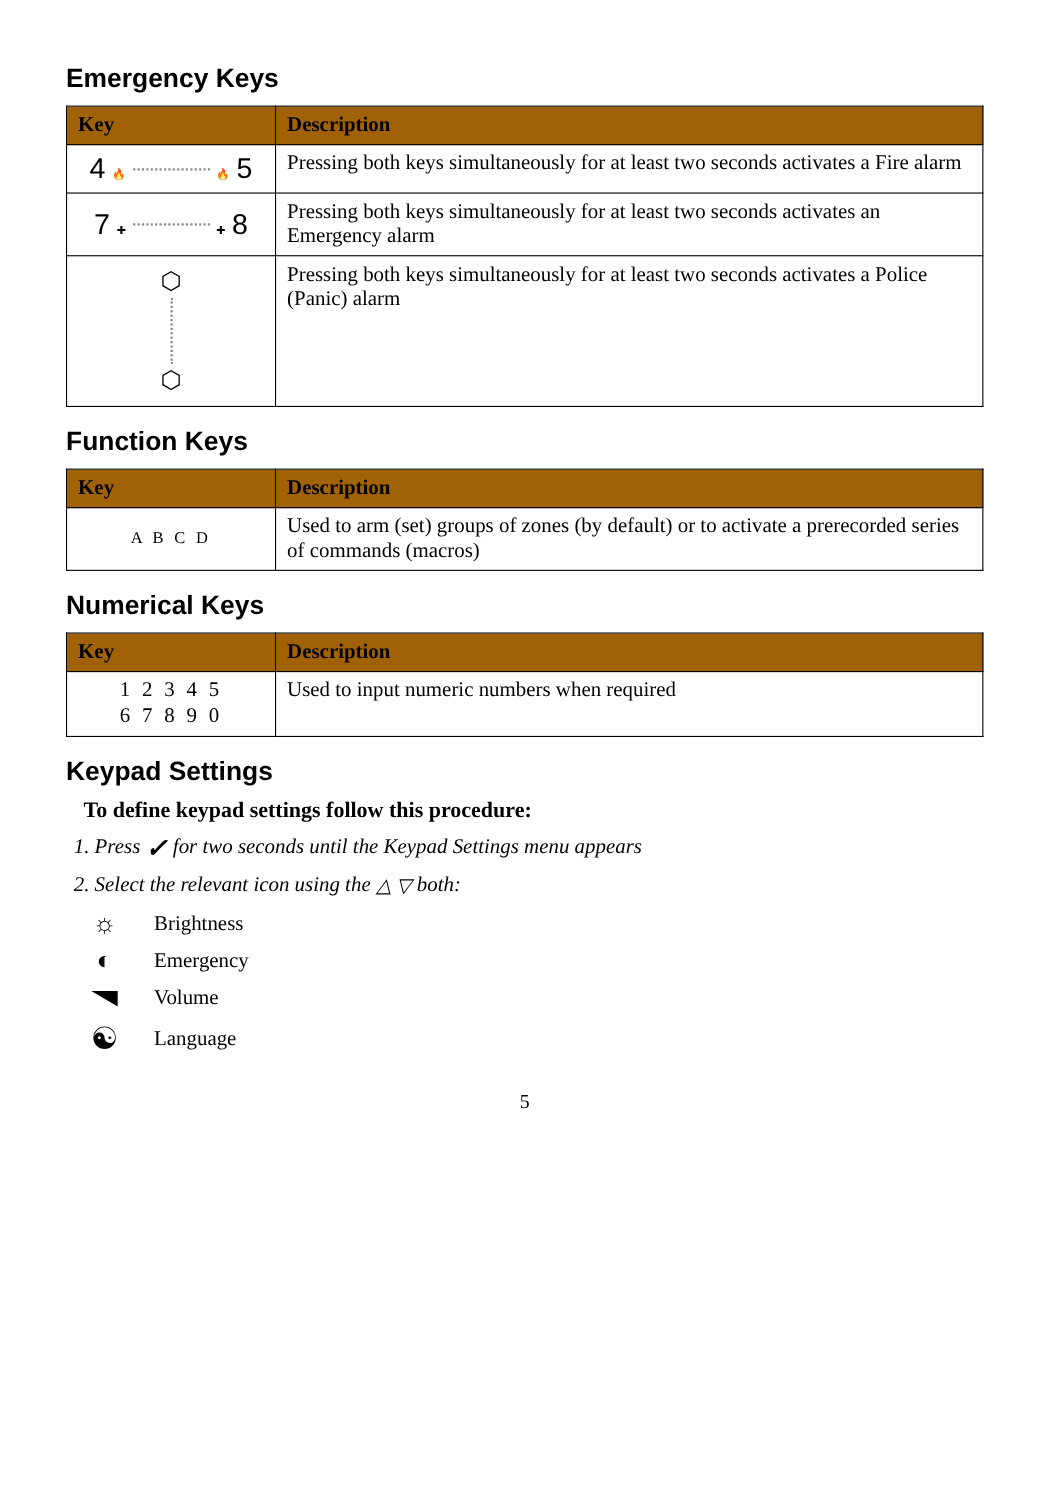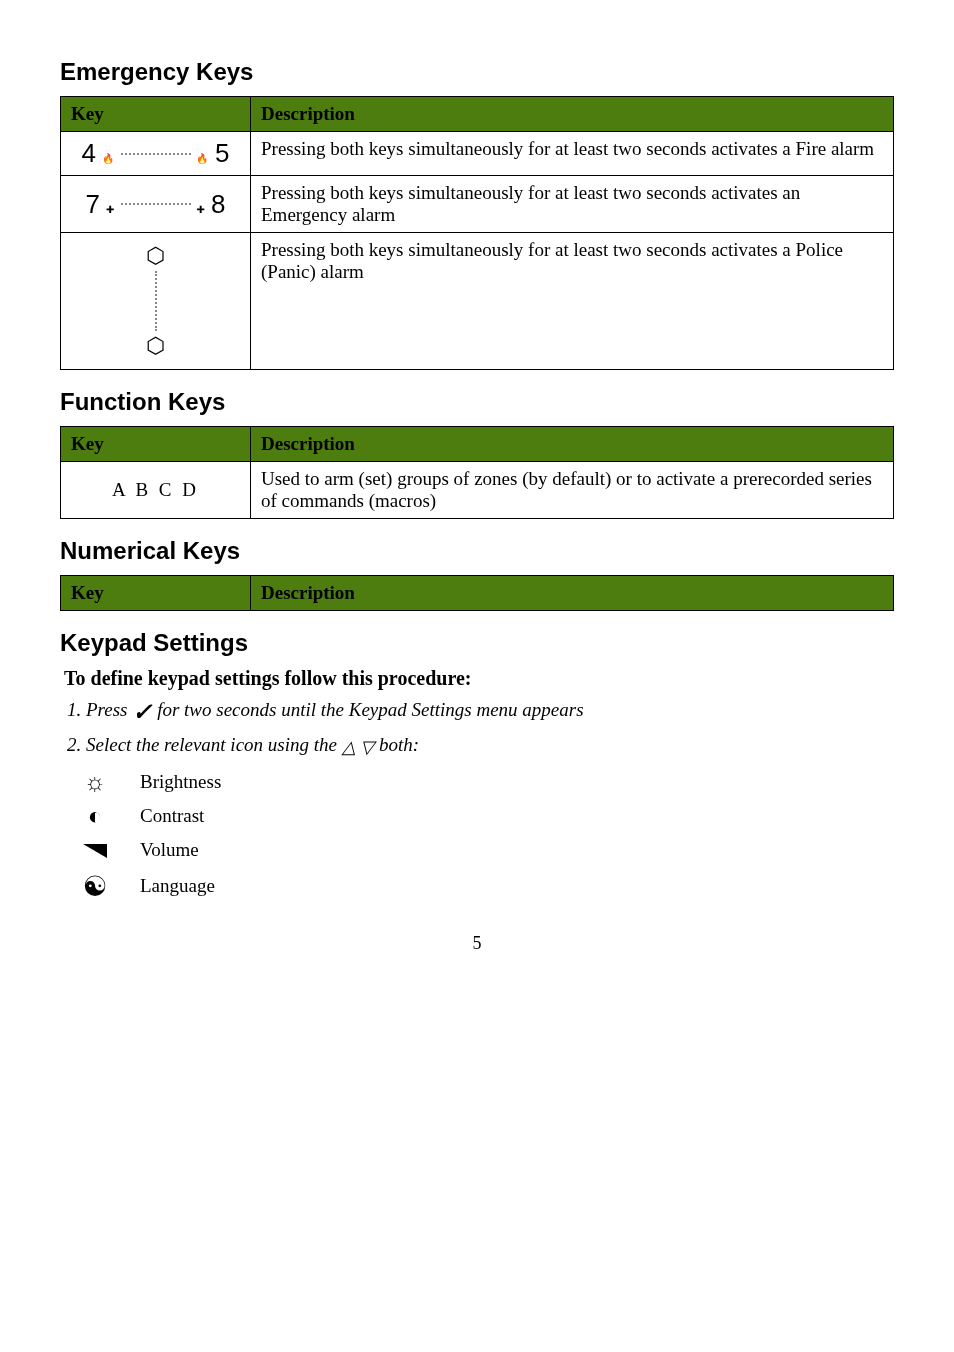--- a/index.html
+++ b/index.html
@@ -14,35 +14,35 @@
   h2 {
     font-family: Arial, Helvetica, sans-serif;
     font-weight: bold;
     font-size: 24px;
     margin: 18px 0 10px 0;
   }
   h3.procedure {
     font-family: Georgia, 'Times New Roman', serif;
     font-weight: bold;
     font-size: 20px;
-    margin: 10px 0 8px 4px;
+    margin: 10px 0 8px 16px;
   }
   table {
     width: 100%;
     border-collapse: collapse;
     margin-bottom: 4px;
   }
   th, td {
     border: 1px solid #000;
     padding: 6px 10px;
     vertical-align: top;
     font-size: 19px;
   }
   th {
-    background: #4d7c0f;
+    background: #a16207;
     text-align: left;
     font-family: Georgia, 'Times New Roman', serif;
     font-weight: bold;
   }
   td.keycell {
     width: 190px;
     text-align: center;
     vertical-align: middle;
     font-family: Georgia, 'Times New Roman', serif;
   }
@@ -93,21 +93,21 @@
     border-left: 24px solid #000;
     border-bottom: 14px solid transparent;
     transform: scaleX(-1);
     display: inline-block;
   }
   .page-num {
     text-align: center;
     font-size: 18px;
     margin-top: 30px;
   }
-  .letters { font-size: 19px; letter-spacing: 3px; padding: 4px 0; }
+  .letters { font-size: 15px; letter-spacing: 3px; padding: 4px 0; }
   .nums { font-size: 19px; letter-spacing: 3px; line-height: 1.2; }
 </style>
 </head>
 <body>
 
 <h2>Emergency Keys</h2>
 <table>
   <tbody>
       <tr>
     <th style="width:190px;">Key</th>
@@ -173,20 +173,27 @@
   </tr>
 </tbody>
   </table>
 
 <h2>Numerical Keys</h2>
 <table>
   <tbody>
       <tr>
     <th style="width:190px;">Key</th>
     <th>Description</th>
+  </tr>
+  <tr>
+    <td class="keycell">
+      <div class="nums">1 2 3 4 5</div>
+      <div class="nums">6 7 8 9 0</div>
+    </td>
+    <td>Used to input numeric numbers when required</td>
   </tr>
 </tbody>
   </table>
 
 <h2>Keypad Settings</h2>
 <h3 class="procedure">To define keypad settings follow this procedure:</h3>
 
 <ol>
   <li>
     <span>Press </span>
@@ -201,21 +208,21 @@
   </li>
 </ol>
 
 <div class="settings-list">
   <div class="settings-row">
     <span class="icon">☼</span>
     <span>Brightness</span>
   </div>
   <div class="settings-row">
     <span class="icon">◐</span>
-    <span>Contrast</span>
+    <span>Emergency</span>
   </div>
   <div class="settings-row">
     <span class="icon"><span class="volume-shape"></span></span>
     <span>Volume</span>
   </div>
   <div class="settings-row">
     <span class="icon" style="font-size:28px;">☯</span>
     <span>Language</span>
   </div>
 </div>

